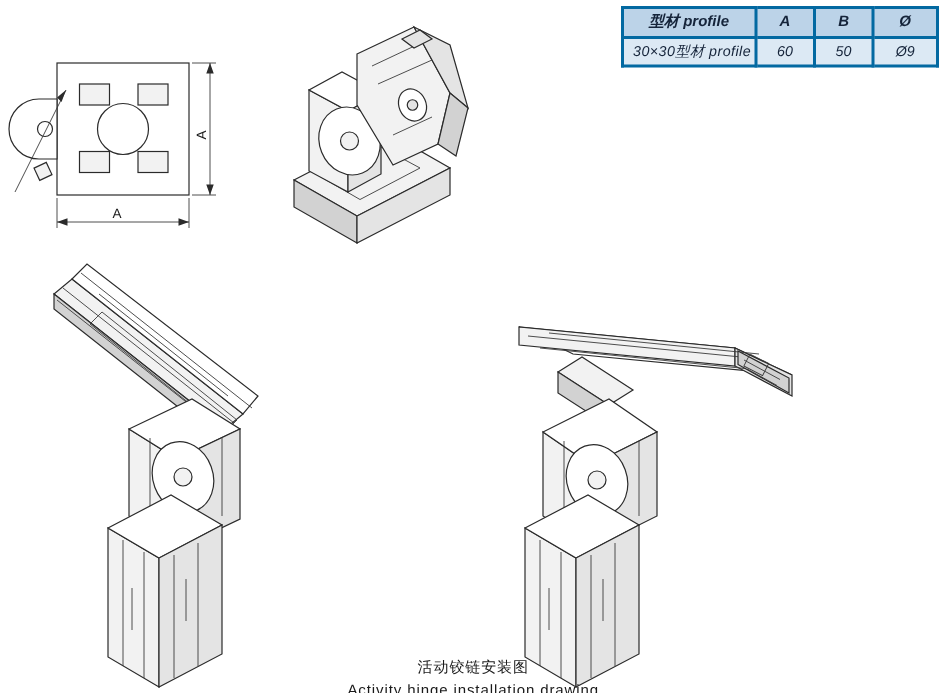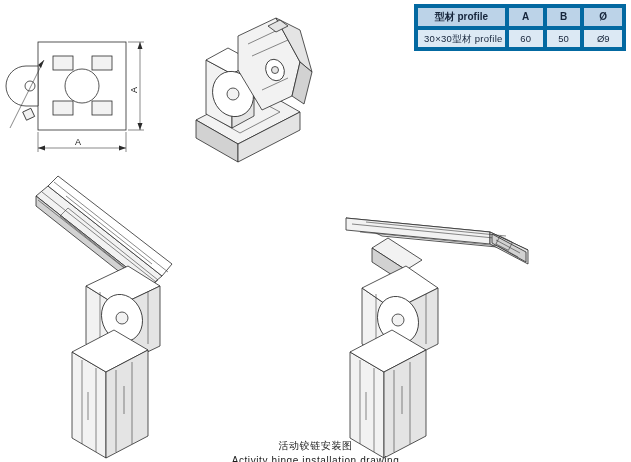--- a/index.html
+++ b/index.html
@@ -24,25 +24,26 @@
   
   .spec-table {
     position: absolute;
     left: 414px;
     top: 4px;
     width: 212px;
     border-collapse: collapse;
     font-size: 9.5px;
   }
   .spec-table th, .spec-table td {
-    border: 4px solid #0369a1;
+    border: 2px solid #0369a1;
     padding: 3px 2px;
     text-align: center;
     line-height: 1.2;
     color: #15243a;
+    font-style: italic;
   }
   .spec-table thead th {
     background: #bcd3e8;
     font-weight: bold;
     font-size: 10px;
   }
   .spec-table tbody tr {
     background: #dce9f4;
   }
   .spec-table tbody tr:nth-child(even) {

